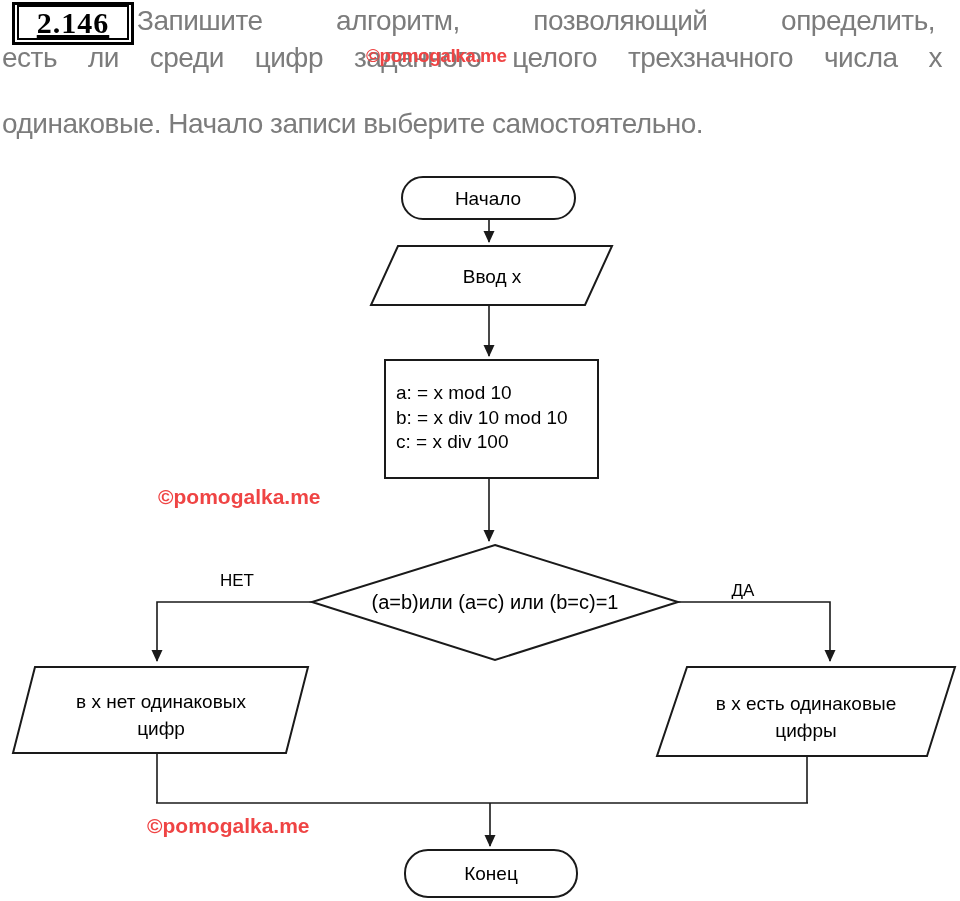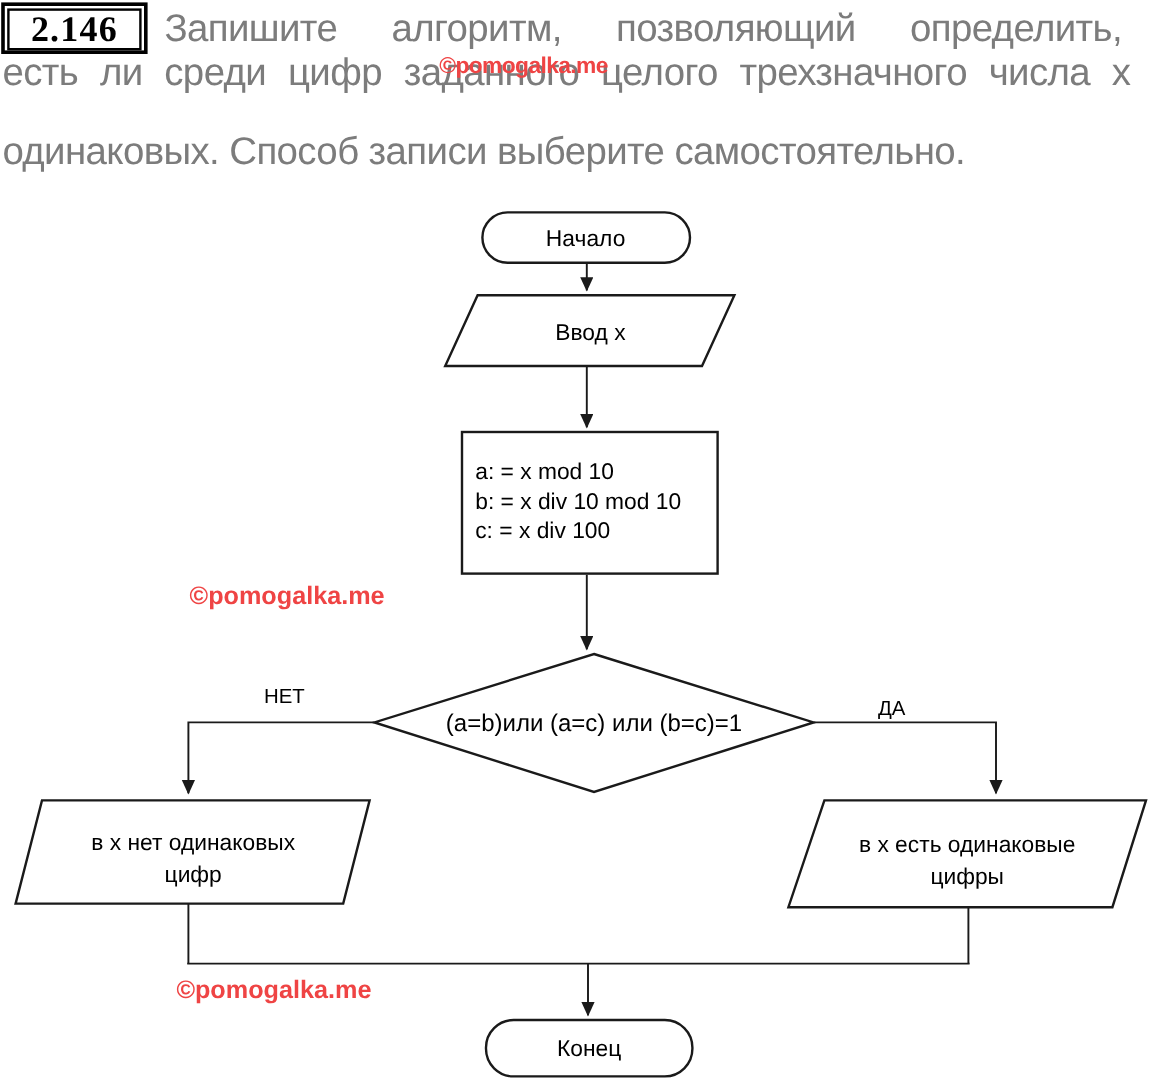--- a/index.html
+++ b/index.html
@@ -11,39 +11,39 @@
     position: relative;
     width: 960px;
     height: 901px;
     background: #ffffff;
     overflow: hidden;
     font-family: "Liberation Sans", sans-serif;
   }
   
   .problem-box {
     position: absolute;
-    left: 1px; top: 2px;
+    left: 12px; top: 2px;
     width: 116px; height: 37px;
     border: 3px solid #000000;
-    display: flex; align-items: flex-end; justify-content: center;
+    display: flex; align-items: flex-start; justify-content: center; text-decoration: underline;
   }
   .problem-box-inner {
     width: 108px; height: 31px;
     border: 2px solid #000000;
     display: flex; align-items: center; justify-content: center;
     font-family: "Liberation Serif", serif;
     font-weight: 700;
     font-size: 30px;
     letter-spacing: 1px;
     color: #000000;
   }
   .header-line {
     position: absolute;
     color: #7c7c7c;
-    font-size: 32px;
+    font-size: 28px;
     letter-spacing: -0.5px;
     white-space: nowrap;
   }
   .header-line.justified {
     white-space: normal;
     text-align: justify;
     text-align-last: justify;
   }
   #hline1 { left: 137px; top: 5px;  width: 798px; }
   #hline2 { left: 2px;   top: 42px; width: 940px; }
@@ -87,21 +87,21 @@
 </head>
 <body>
 
 <div id="page">
 
   <div class="problem-box">
     <div class="problem-box-inner">2.146</div>
   </div>
   <div id="hline1" class="header-line justified">Запишите алгоритм, позволяющий определить,</div>
   <div id="hline2" class="header-line justified">есть ли среди цифр заданного целого трехзначного числа x</div>
-  <div id="hline3" class="header-line">одинаковых. Способ записи выберите самостоятельно.</div>
+  <div id="hline3" class="header-line">одинаковые. Начало записи выберите самостоятельно.</div>
 
   <div id="wm-top" class="watermark">©pomogalka.me</div>
   <div id="wm-middle" class="watermark">©pomogalka.me</div>
   <div id="wm-bottom" class="watermark">©pomogalka.me</div>
 
   <svg id="flowchart" viewBox="0 0 960 901">
     <defs>
       <marker id="arrow" markerUnits="userSpaceOnUse" markerWidth="14" markerHeight="13" refX="11" refY="5.5" orient="auto">
         <path d="M0,0 L12,5.5 L0,11 z" fill="#1a1a1a"></path>
       </marker>

